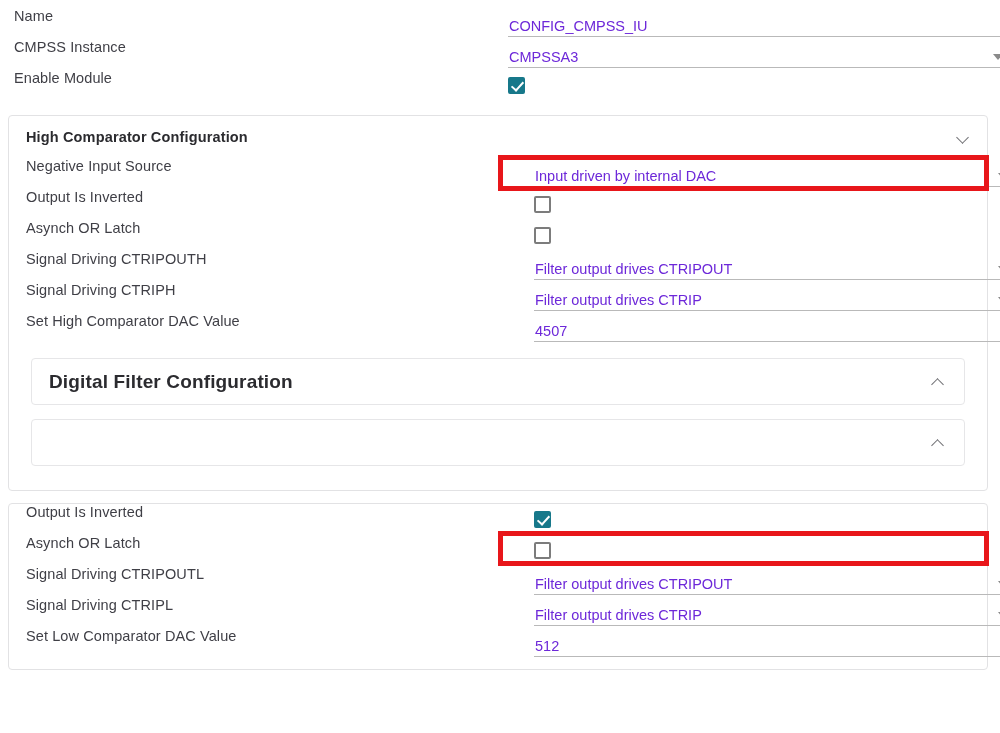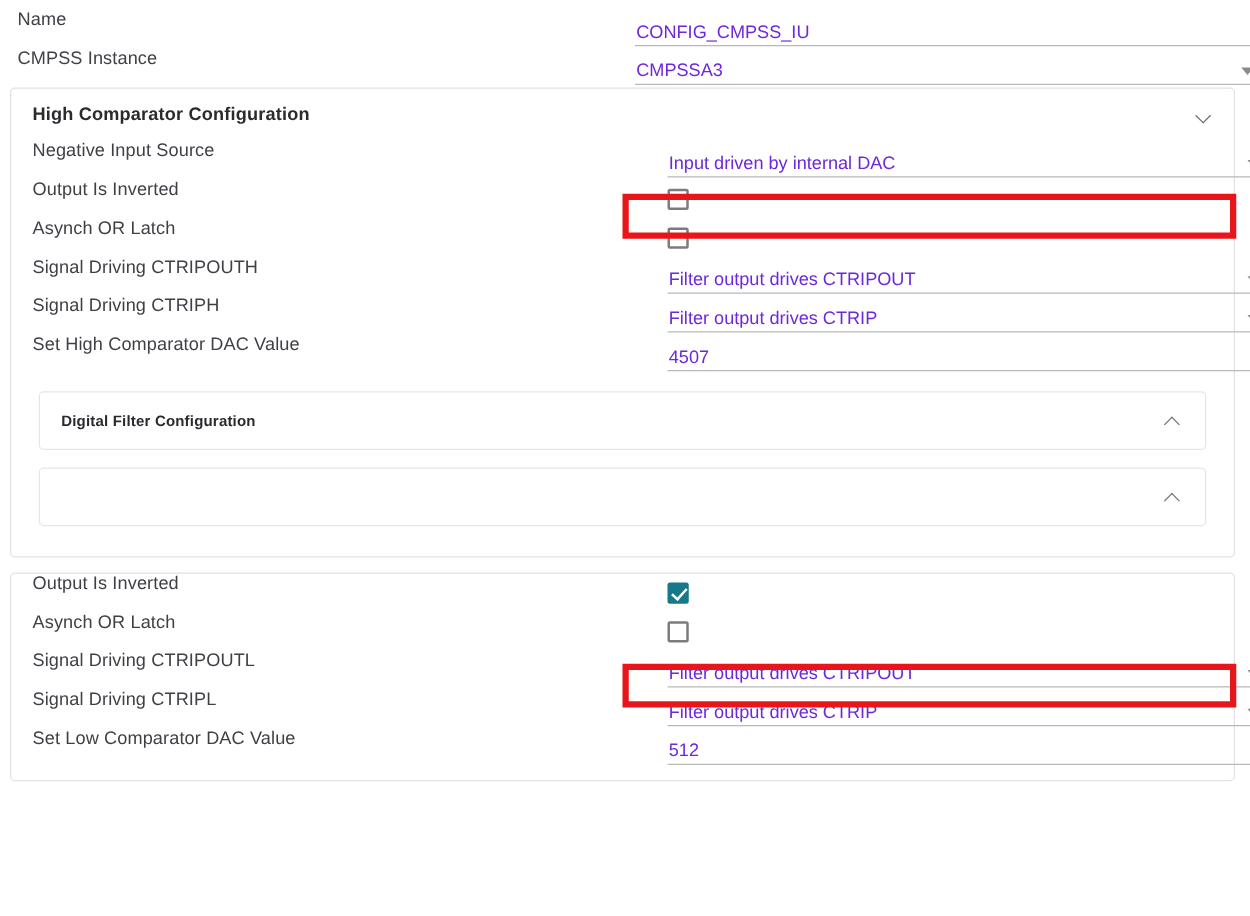--- a/index.html
+++ b/index.html
@@ -155,21 +155,21 @@
 
   
   .subpanel {
     border: 1px solid #e6e6e8;
     border-radius: 4px;
     background: #ffffff;
     margin: 0 22px 14px 5px;
     height: 47px;
   }
   .subpanel .panel-header { height: 45px; padding-left: 17px; }
-  .subpanel .panel-title { font-size: 12px; }
+  .subpanel .panel-title { font-size: 19px; }
   .subpanel .chev { right: 20px; }
 
   
   .highlight {
     position: absolute;
     border: 5px solid #e8161a;
     pointer-events: none;
     z-index: 5;
     background: transparent;
   }
@@ -193,24 +193,30 @@
     <div class="row">
       <span class="label">CMPSS Instance</span>
       <div class="control">
         <div class="field w-top">
           <span class="value">CMPSSA3</span>
           <span class="caret"></span>
         </div>
       </div>
     </div>
 
+    <div class="row">
+      <span class="label">Enable Module</span>
+      <div class="control">
+        <div class="checkbox checked"></div>
+      </div>
+    </div>
 
   </div>
 
-  <div class="panel" style="">
+  <div class="panel" style="margin-top:14px;">
 
     <div class="panel-header">
       <span class="panel-title">High Comparator Configuration</span>
       <span class="chev"></span>
     </div>
 
     <div class="panel-body">
 
       <div class="row">
         <span class="label">Negative Input Source</span>

